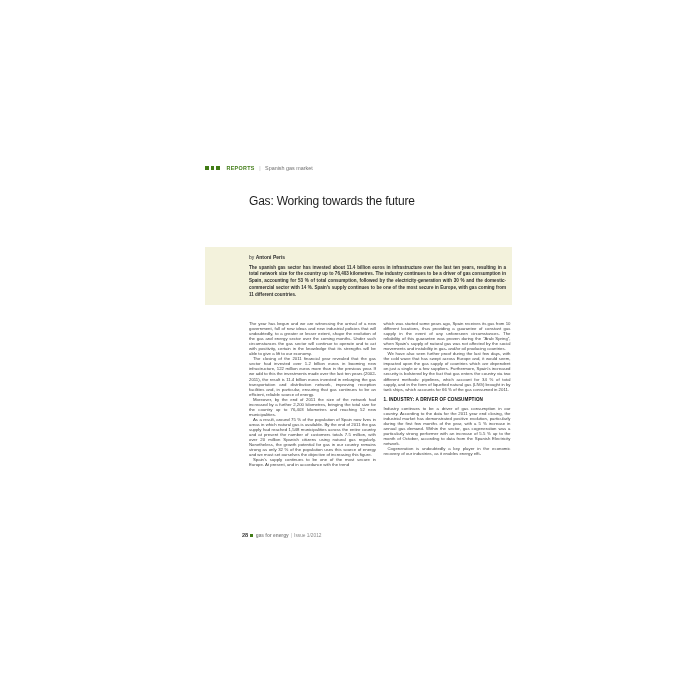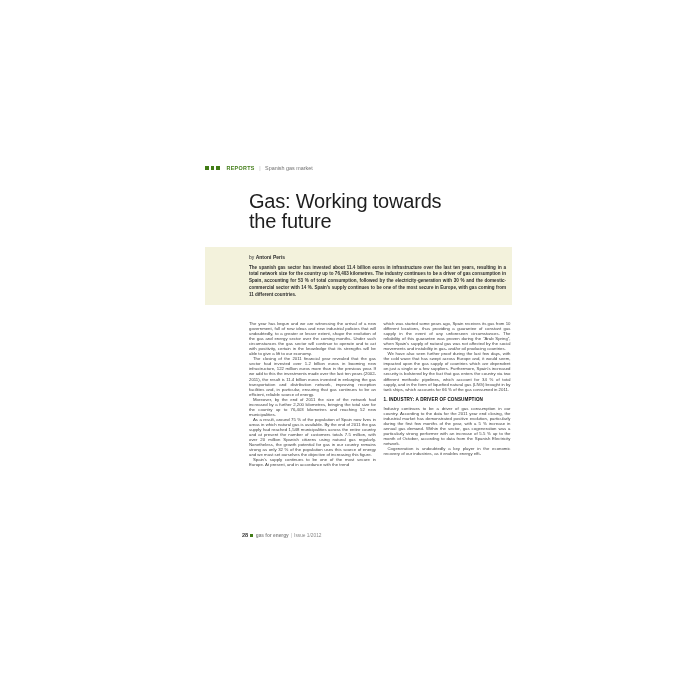--- a/index.html
+++ b/index.html
@@ -12,21 +12,21 @@
 
   
   .kicker{position:absolute;left:19px;top:15px;display:flex;align-items:center;gap:2px;}
   .sq{width:3.5px;height:3.5px;background:var(--accent,#417c16);display:inline-block;}
   .kicker-label{font-size:5.4px;font-weight:bold;color:var(--accent,#417c16);letter-spacing:.3px;margin-left:5px;}
   .kicker-sep{font-size:5.4px;color:#b5b5b5;margin:0 2.5px;}
   .kicker-section{font-size:5.4px;color:var(--kicker_gray,#707070);}
 
   
   .title{position:absolute;left:63px;top:42px;width:200px;
-    font-size:20px;line-height:19.5px;letter-spacing:-0.2px;color:var(--title_text,#1e1e1e);font-weight:400;}
+    font-size:12px;line-height:19.5px;letter-spacing:-0.2px;color:var(--title_text,#1e1e1e);font-weight:400;}
 
   
   .abstract-box{position:absolute;left:19px;top:97px;width:307px;height:58px;
     background:var(--abstract_bg,#f3f2dc);box-sizing:border-box;padding:7px 7px 0 44px;}
   .byline{font-size:5px;color:#2c2c2c;}
   .byline .author{font-weight:bold;}
   .abstract-text{margin-top:4.5px;width:257px;font-size:4.55px;line-height:6.9px;
     color:#2f2f2f;text-align:justify;font-weight:bold;}
 
   

